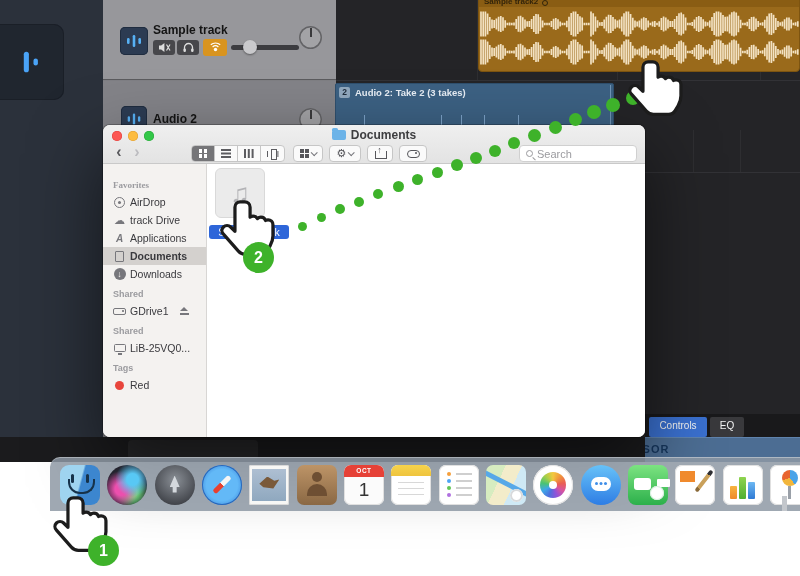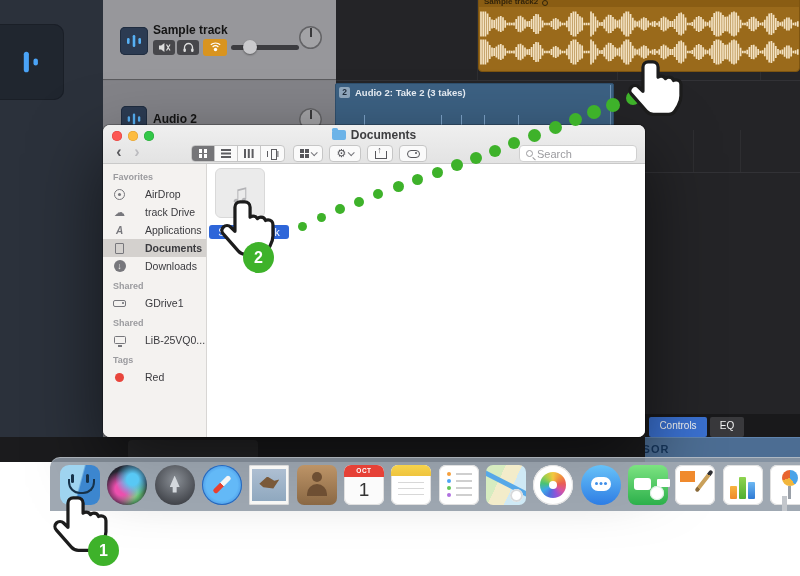--- a/index.html
+++ b/index.html
@@ -84,22 +84,22 @@
   .g-share::after { content:"↑"; position:absolute; left:2.2px; top:-3px; font-size:9px; font-weight:bold; }
   .g-tag { width:13px; height:8px; border:1.4px solid currentColor; border-radius:5px; position:relative; }
   .g-tag::before { content:""; position:absolute; right:1.5px; top:1.8px; width:2px; height:2px; border-radius:50%; background:currentColor; }
   #fsearch { position:absolute; right:8px; top:1px; width:118px; height:17px; border:1px solid #d0d0d0; border-radius:4px; background:#fff; display:flex; align-items:center; padding-left:6px; gap:4px; }
   .g-mag { width:7px; height:7px; border:1.4px solid #9a9a9e; border-radius:50%; position:relative; flex:0 0 auto; }
   .g-mag::after { content:""; position:absolute; left:5.5px; top:5.5px; width:4px; height:1.4px; background:#9a9a9e; transform:rotate(45deg); transform-origin:0 0; }
   #fsearch span { font-size:11px; color:#9b9b9f; }
 
   #fsidebar { position:absolute; left:0; top:39px; width:104px; height:273px; background:#f4f2f0; border-right:1px solid #d8d6d4; padding-top:6px; }
   .side-header { height:15px; line-height:15px; padding-left:10px; font-size:9px; font-weight:bold; color:#9b9b9f; margin-top:4px; }
-  .side-header:first-child { margin-top:0; }
-  .side-item { height:18px; display:flex; align-items:center; padding-left:9px; gap:18px; }
+  .side-header:first-child { margin-top:8px;font-family:Liberation Serif, serif; }
+  .side-item { height:18px; display:flex; align-items:center; padding-left:9px; gap:3px; }
   .side-item.selected { background:#d4d1ce; }
   .side-item .slabel { font-size:10.5px; color:#3a3a3e; white-space:nowrap; }
   .sic { width:15px; height:13px; position:relative; flex:0 0 auto; color:#77777c; display:flex; align-items:center; justify-content:center; font-size:11px; line-height:13px; }
   .ic-ring { width:11px; height:11px; border:1.4px solid #77777c; border-radius:50%; position:relative; }
   .ic-ring::before { content:""; position:absolute; left:50%; top:50%; width:3px; height:3px; margin:-1.5px; border-radius:50%; background:#77777c; }
   .ic-clock { width:11px; height:11px; border:1.4px solid #77777c; border-radius:50%; position:relative; }
   .ic-clock::before { content:""; position:absolute; left:4px; top:1.5px; width:1.3px; height:3.5px; background:#77777c; }
   .ic-appA { font-size:10px; font-weight:bold; font-style:italic; }
   .ic-screen { width:12px; height:8px; border:1.4px solid #77777c; border-radius:1.5px; position:relative; }
   .ic-screen::after { content:""; position:absolute; left:3px; top:8px; width:4px; height:1.6px; background:#77777c; }

